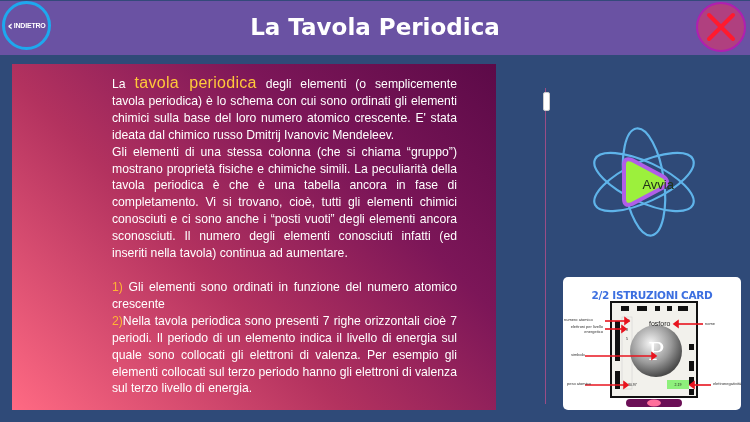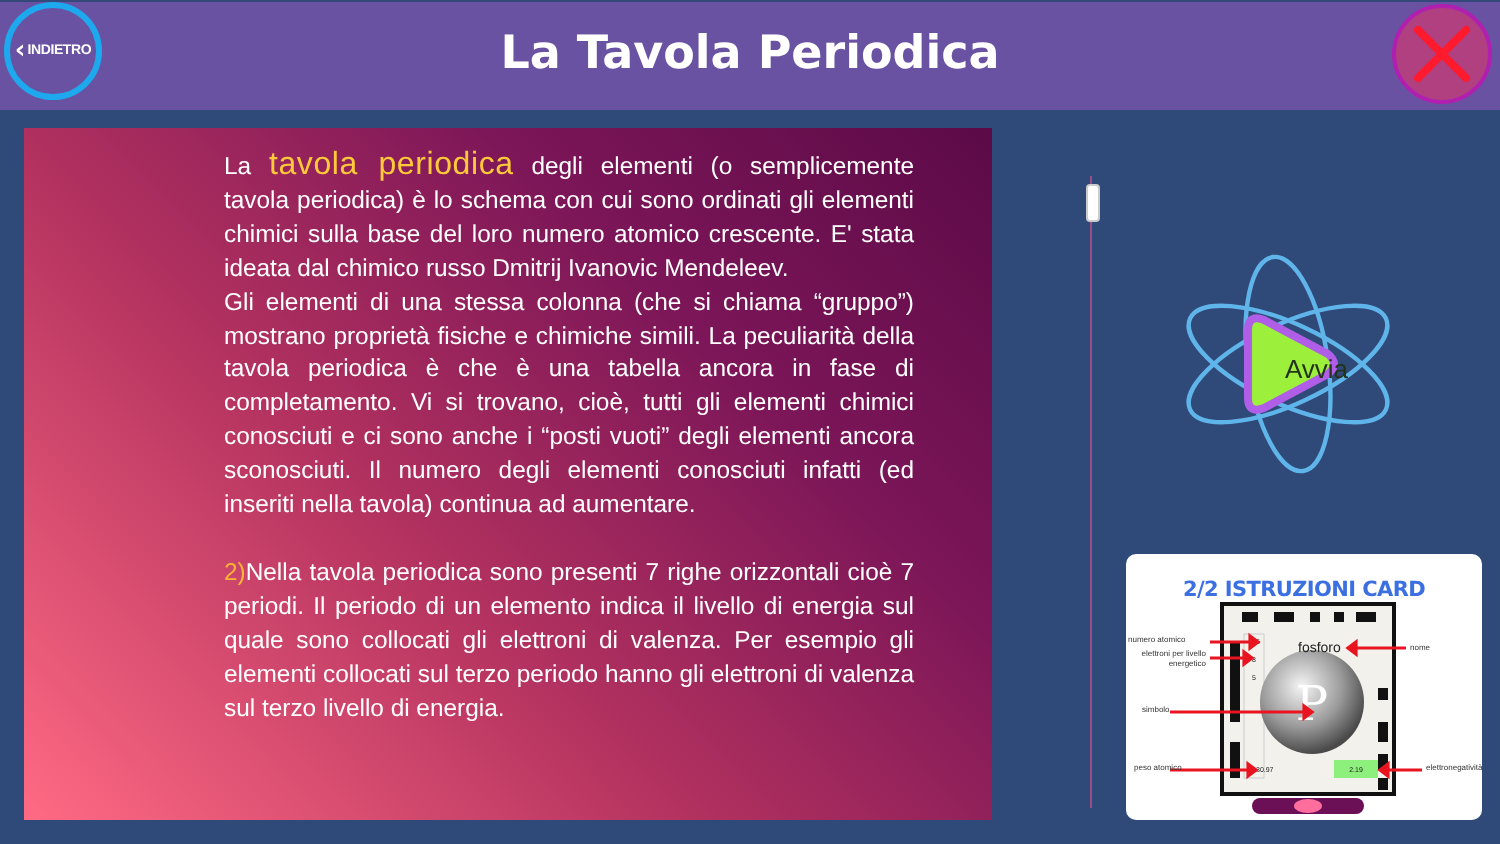--- a/index.html
+++ b/index.html
@@ -90,20 +90,21 @@
     <line x1="5" y1="5" x2="29" y2="29" stroke="#ff1a2e" stroke-width="4" stroke-linecap="round"></line>
     <line x1="29" y1="5" x2="5" y2="29" stroke="#ff1a2e" stroke-width="4" stroke-linecap="round"></line>
   </svg>
 </div>
 
 <div class="panel">
   <div class="text">
     <p><span>La </span><span class="hl">tavola periodica</span><span> degli elementi (o semplicemente tavola periodica) è lo schema con cui sono ordinati gli elementi chimici sulla base del loro numero atomico crescente.  E' stata ideata dal chimico russo Dmitrij Ivanovic Mendeleev.</span></p>
     <p>Gli elementi di una stessa colonna (che si chiama “gruppo”) mostrano proprietà fisiche e chimiche simili. La peculiarità della tavola periodica è che è una tabella ancora in fase di completamento. Vi si trovano, cioè, tutti gli elementi chimici conosciuti e ci sono anche i “posti vuoti” degli elementi ancora sconosciuti. Il numero degli elementi conosciuti infatti (ed inseriti nella tavola) continua ad aumentare.</p>
     <div class="gap"></div>
+    <p><span class="num">1)</span><span> Gli elementi sono ordinati in funzione del numero atomico crescente</span></p>
     <p><span class="num">2)</span><span>Nella tavola periodica sono presenti 7 righe orizzontali cioè 7 periodi. Il periodo di un elemento indica il livello di energia sul quale sono collocati gli elettroni di valenza. Per esempio gli elementi collocati sul terzo periodo hanno gli elettroni di valenza sul terzo livello di energia.</span></p>
   </div>
 </div>
 <div class="scroll-track"></div>
 <div class="scroll-thumb"></div>
 
 <svg class="avvia" viewBox="0 0 112 115">
   <g fill="none" stroke="#5fb4ea" stroke-width="2.2">
     <ellipse cx="56" cy="57" rx="20" ry="54" transform="rotate(-8 56 57)"></ellipse>
     <ellipse cx="56" cy="57" rx="54" ry="20" transform="rotate(25 56 57)"></ellipse>

